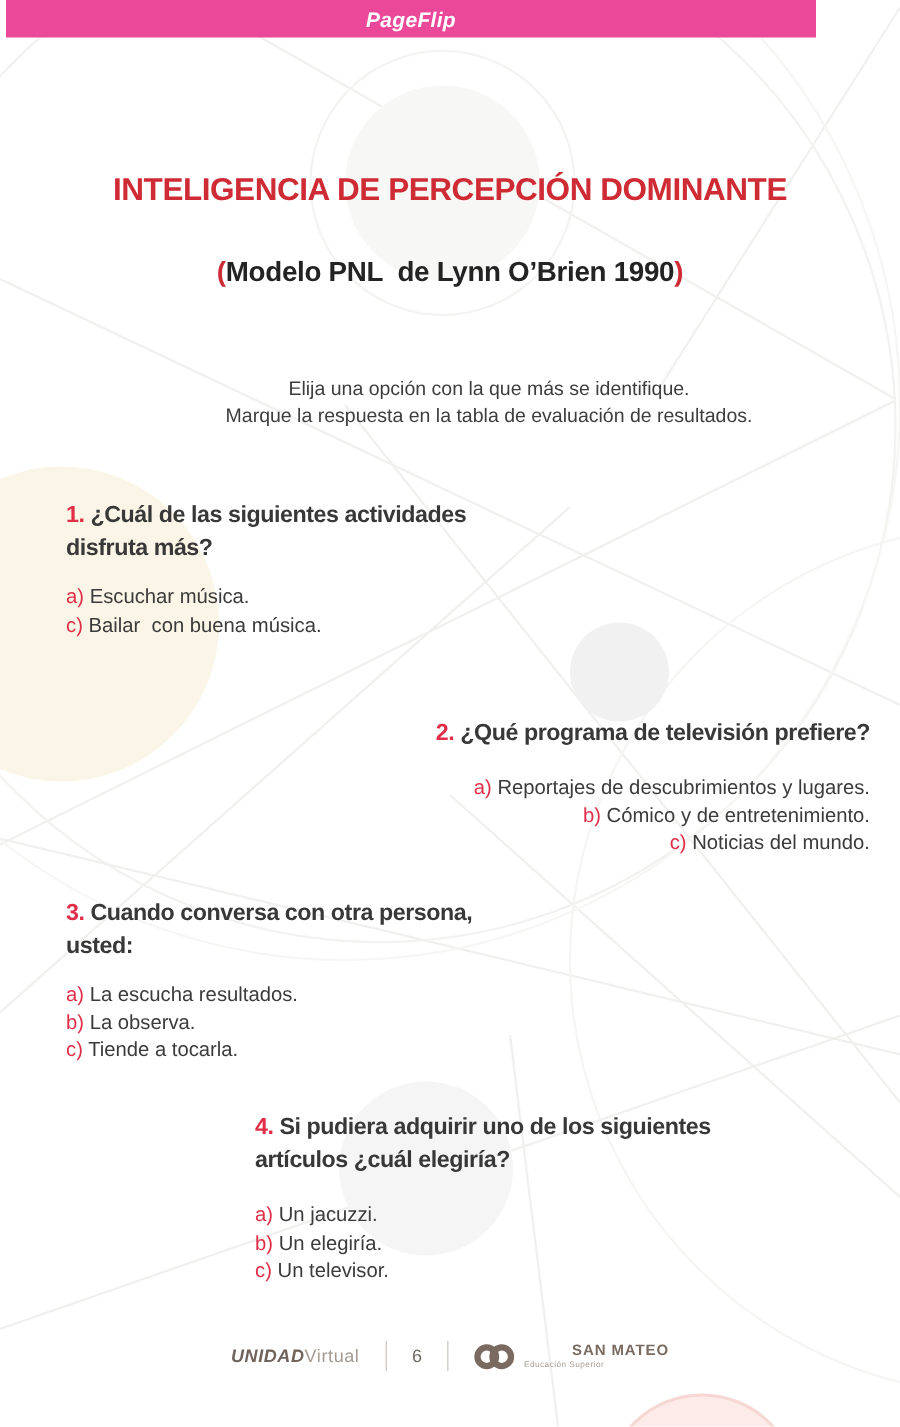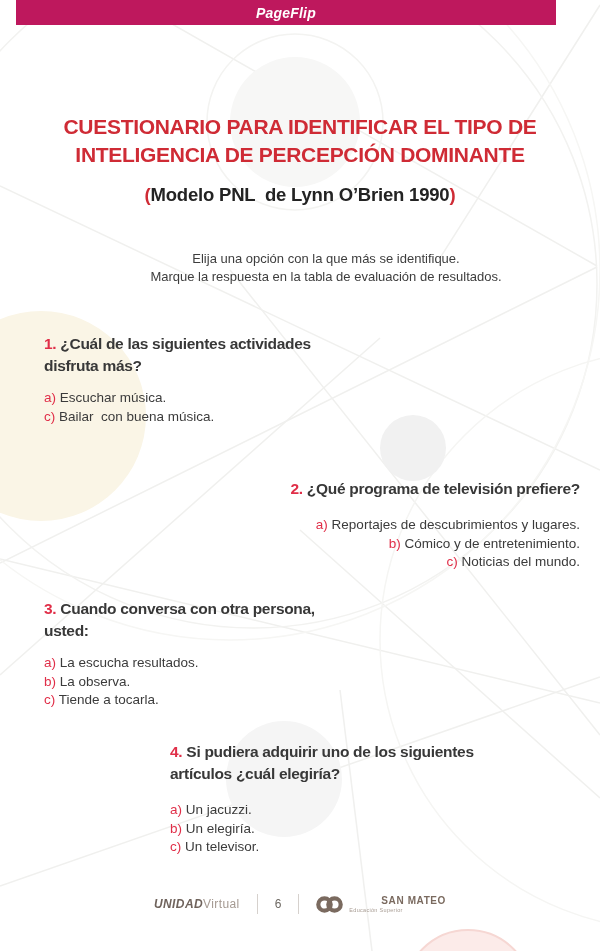--- a/index.html
+++ b/index.html
@@ -7,23 +7,23 @@
   body {
     width: 600px; height: 951px;
     background: #ffffff;
     font-family: "Liberation Sans", sans-serif;
     position: relative;
     overflow: hidden;
     color: #3b3b3b;
   }
   
   .topbar {
-    position: absolute; top: 0; left: 16px;
+    position: absolute; top: 0; left: 4px;
     width: 540px; height: 25px;
-    background: #be185d;
+    background: #ec4899;
     display: flex; align-items: center; justify-content: center;
     z-index: 3;
   }
   .topbar-title {
     color: #ffffff; font-size: 14px; font-weight: bold; font-style: italic;
     letter-spacing: 0.2px;
   }
   
   .decor {
     position: absolute; inset: 0; z-index: 0;
@@ -32,21 +32,21 @@
   
   .content { position: absolute; inset: 0; z-index: 1; }
   .doc-title {
     position: absolute; top: 99px; left: 0; width: 100%;
     text-align: center;
     color: #cf2b35; font-size: 21px; font-weight: bold;
     line-height: 28px; letter-spacing: -0.3px;
   }
   .doc-title span { display: block; }
   .doc-subtitle {
-    position: absolute; top: 184px; left: 0; width: 100%;
+    position: absolute; top: 170px; left: 0; width: 100%;
     text-align: center;
     font-size: 18.5px; font-weight: bold; color: #232323;
     letter-spacing: -0.2px;
   }
   .doc-subtitle .paren { color: #cf2b35; }
   .doc-subtitle .sub-text { white-space: pre; }
   .instructions {
     position: absolute; top: 250px; left: 0; width: 100%;
     text-align: center;
     font-size: 13px; line-height: 18px; color: #3d3d3d; margin-left: 26px;
@@ -118,21 +118,20 @@
   </g>
 </svg>
 
 <header class="topbar">
   <span class="topbar-title">PageFlip</span>
 </header>
 
 <main class="content">
 
   <h1 class="doc-title">
-    <span>CUESTIONARIO PARA IDENTIFICAR EL TIPO DE</span>
     <span>INTELIGENCIA DE PERCEPCIÓN DOMINANTE</span>
   </h1>
 
   <div class="doc-subtitle">
     <span class="paren">(</span><span class="sub-text">Modelo PNL  de Lynn O’Brien 1990</span><span class="paren">)</span>
   </div>
 
   <div class="instructions">
     <span>Elija una opción con la que más se identifique.</span>
     <span>Marque la respuesta en la tabla de evaluación de resultados.</span>

